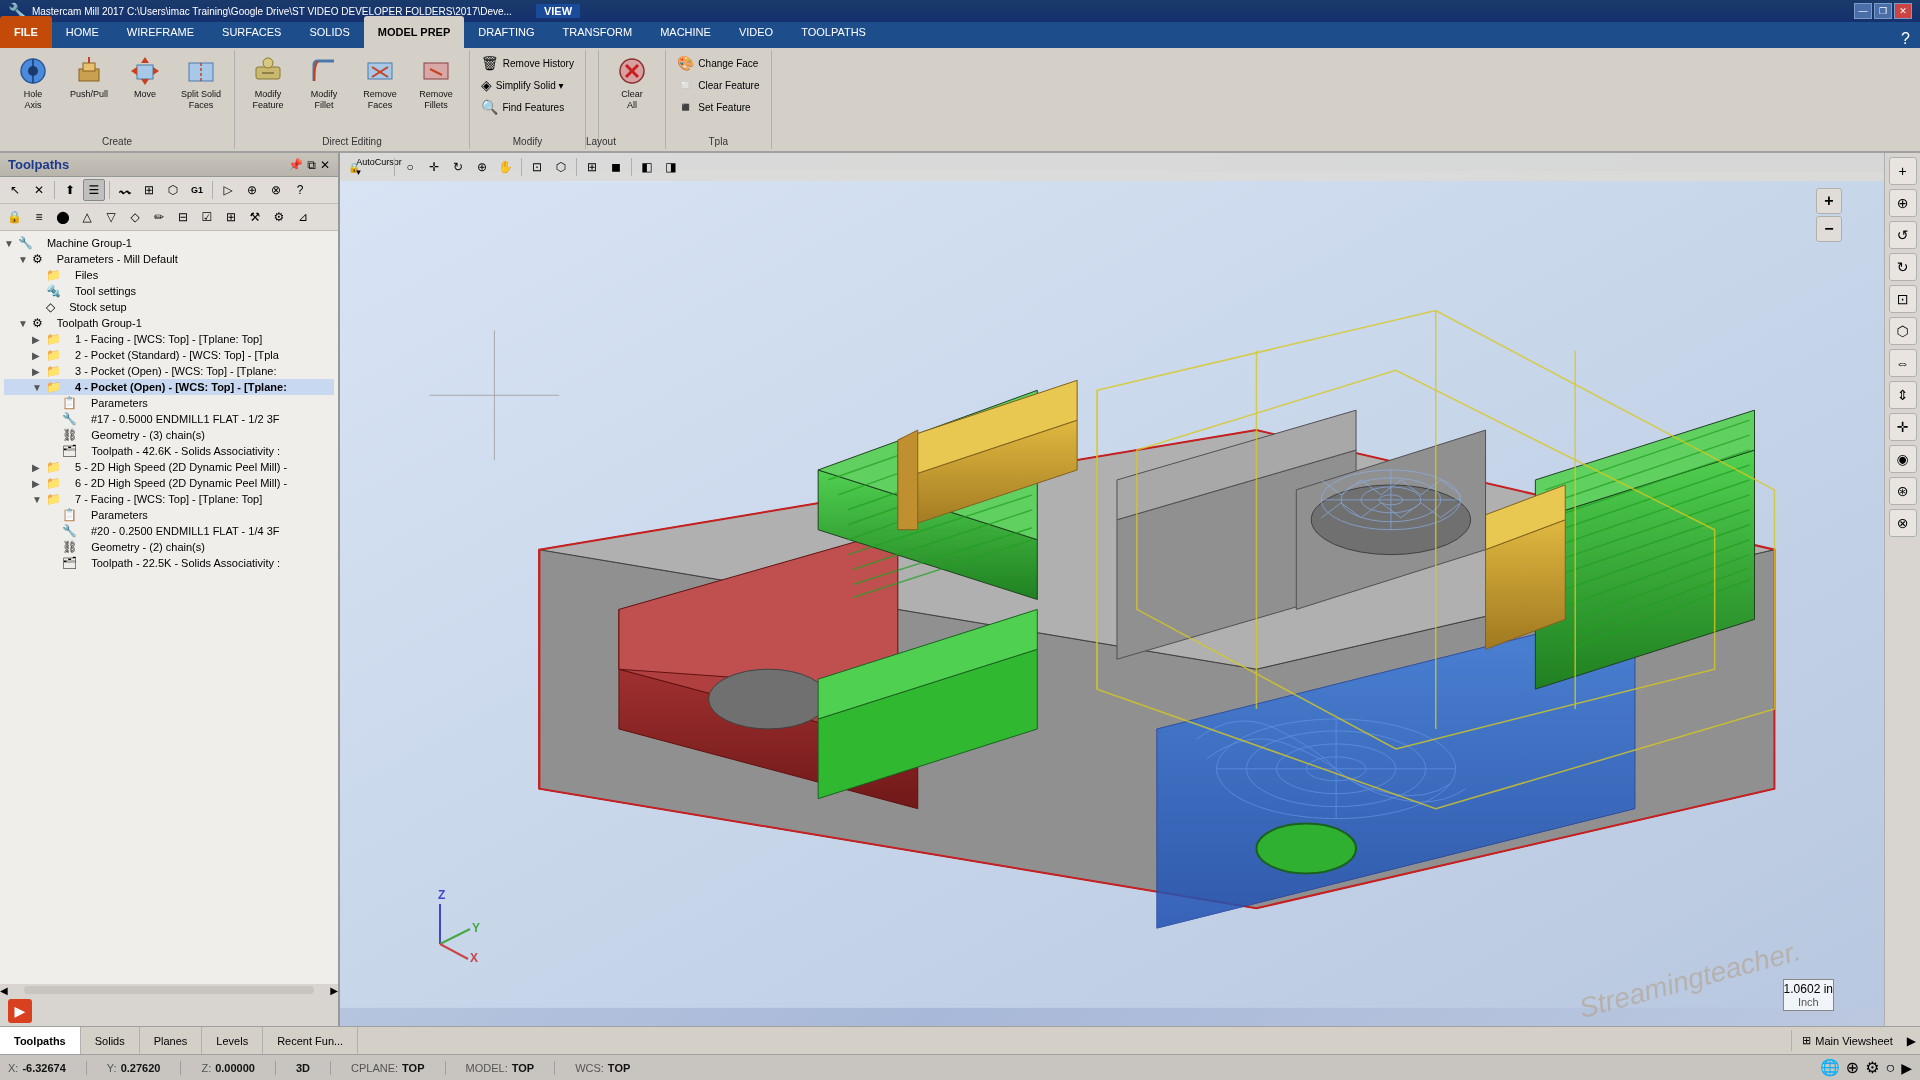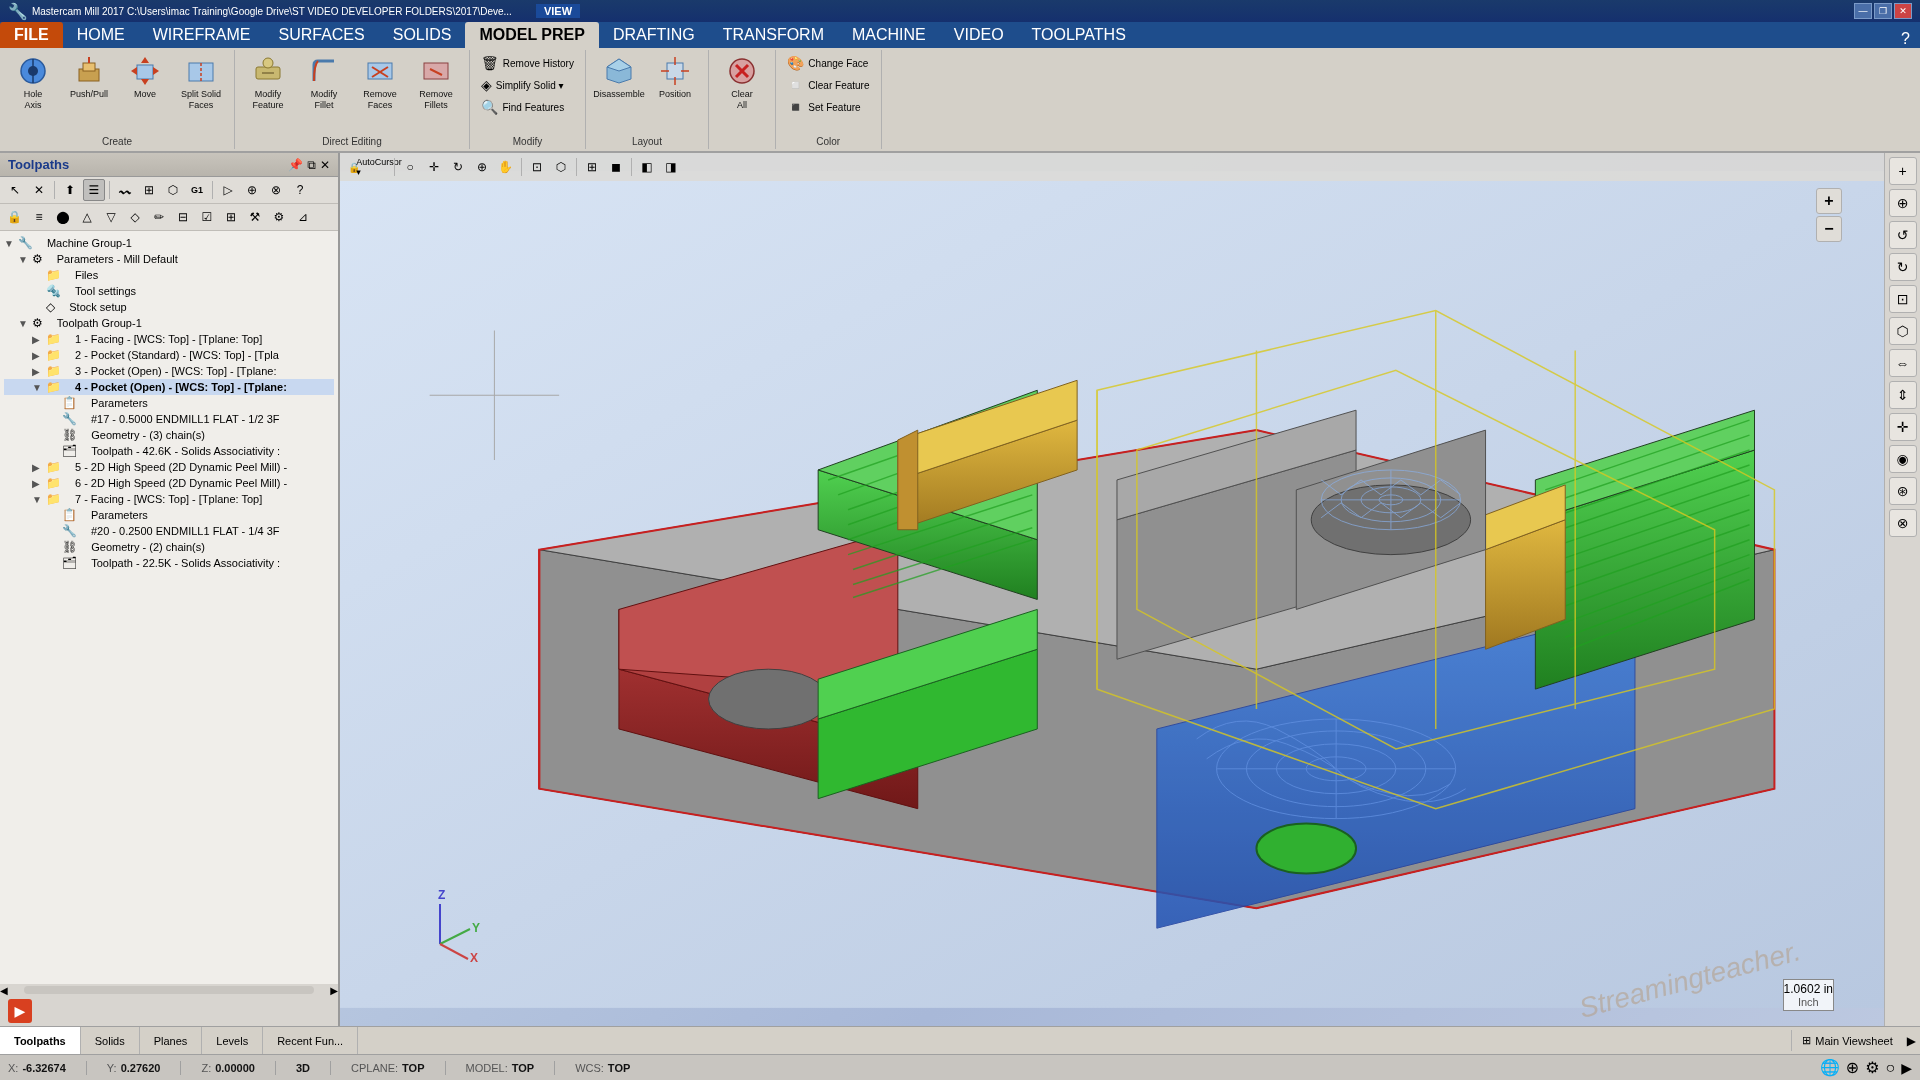--- a/index.html
+++ b/index.html
@@ -23,23 +23,23 @@
     
     #ribbon-tabs {
       height: 26px;
       background: #1e4d8c;
       display: flex;
       align-items: flex-end;
     }
     .ribbon-tab {
       padding: 4px 14px;
       color: white;
-      font-size: 16px;
+      font-size: 11px;
       cursor: pointer;
-      height: 26px;
+      height: 32px;
       display: flex;
       align-items: center;
       background: transparent;
       border: none;
       border-top-left-radius: 3px;
       border-top-right-radius: 3px;
     }
     .ribbon-tab.active { background: #d4d0c8; color: #000; font-weight: bold; margin-top: 40px; }
     .ribbon-tab.file-tab { background: #c44a0a; color: white; font-weight: bold; }
 
@@ -432,43 +432,20 @@
         <div class="ribbon-btn-small">
           <span class="btn-icon-sm">🔍</span>
           <span>Find Features</span>
         </div>
       </div>
     </div>
     <div class="ribbon-group-label">Modify</div>
   </div>
 
   <div class="ribbon-group">
-    <div class="ribbon-group-items">
-      <div class="ribbon-btn">
-        <div class="btn-icon">
-          <svg width="32" height="32">
-              <polygon points="16,4 28,12 28,24 16,28 4,24 4,12" fill="#8ab8d8" stroke="#4a7aac" stroke-width="1"></polygon>
-              <polygon points="16,4 28,12 16,16 4,12" fill="#a8d0e8" stroke="#4a7aac" stroke-width="1"></polygon>
-            </svg>
-        </div>
-        <div class="btn-label">Disassemble</div>
-      </div>
-      <div class="ribbon-btn">
-        <div class="btn-icon">
-          <svg width="32" height="32">
-              <rect x="8" y="8" width="16" height="16" fill="#c8d8e8" stroke="#4a7aac" stroke-width="1"></rect>
-              <line x1="16" y1="2" x2="16" y2="10" stroke="#c84020" stroke-width="1.5"></line>
-              <line x1="16" y1="22" x2="16" y2="30" stroke="#c84020" stroke-width="1.5"></line>
-              <line x1="2" y1="16" x2="10" y2="16" stroke="#c84020" stroke-width="1.5"></line>
-              <line x1="22" y1="16" x2="30" y2="16" stroke="#c84020" stroke-width="1.5"></line>
-            </svg>
-        </div>
-        <div class="btn-label">Position</div>
-      </div>
-    </div>
     <div class="ribbon-group-label">Layout</div>
   </div>
 
   <div class="ribbon-group">
     <div class="ribbon-group-items">
       <div class="ribbon-btn">
         <div class="btn-icon">
           <svg width="32" height="32">
               <circle cx="16" cy="16" r="12" fill="#d8a0a0" stroke="#8a3030" stroke-width="1.5"></circle>
               <line x1="10" y1="10" x2="22" y2="22" stroke="#c82020" stroke-width="3"></line>
@@ -491,21 +468,21 @@
         <div class="ribbon-btn-small">
           <span class="btn-icon-sm">◽</span>
           <span>Clear Feature</span>
         </div>
         <div class="ribbon-btn-small">
           <span class="btn-icon-sm">◾</span>
           <span>Set Feature</span>
         </div>
       </div>
     </div>
-    <div class="ribbon-group-label">Color</div>
+    <div class="ribbon-group-label">Tpla</div>
   </div>
 
   <div style="flex:1;"></div>
 </div>
 
 <div id="main-area">
 
   <div id="toolpaths-panel">
     <div id="panel-header">
       <span id="panel-title">Toolpaths</span>

